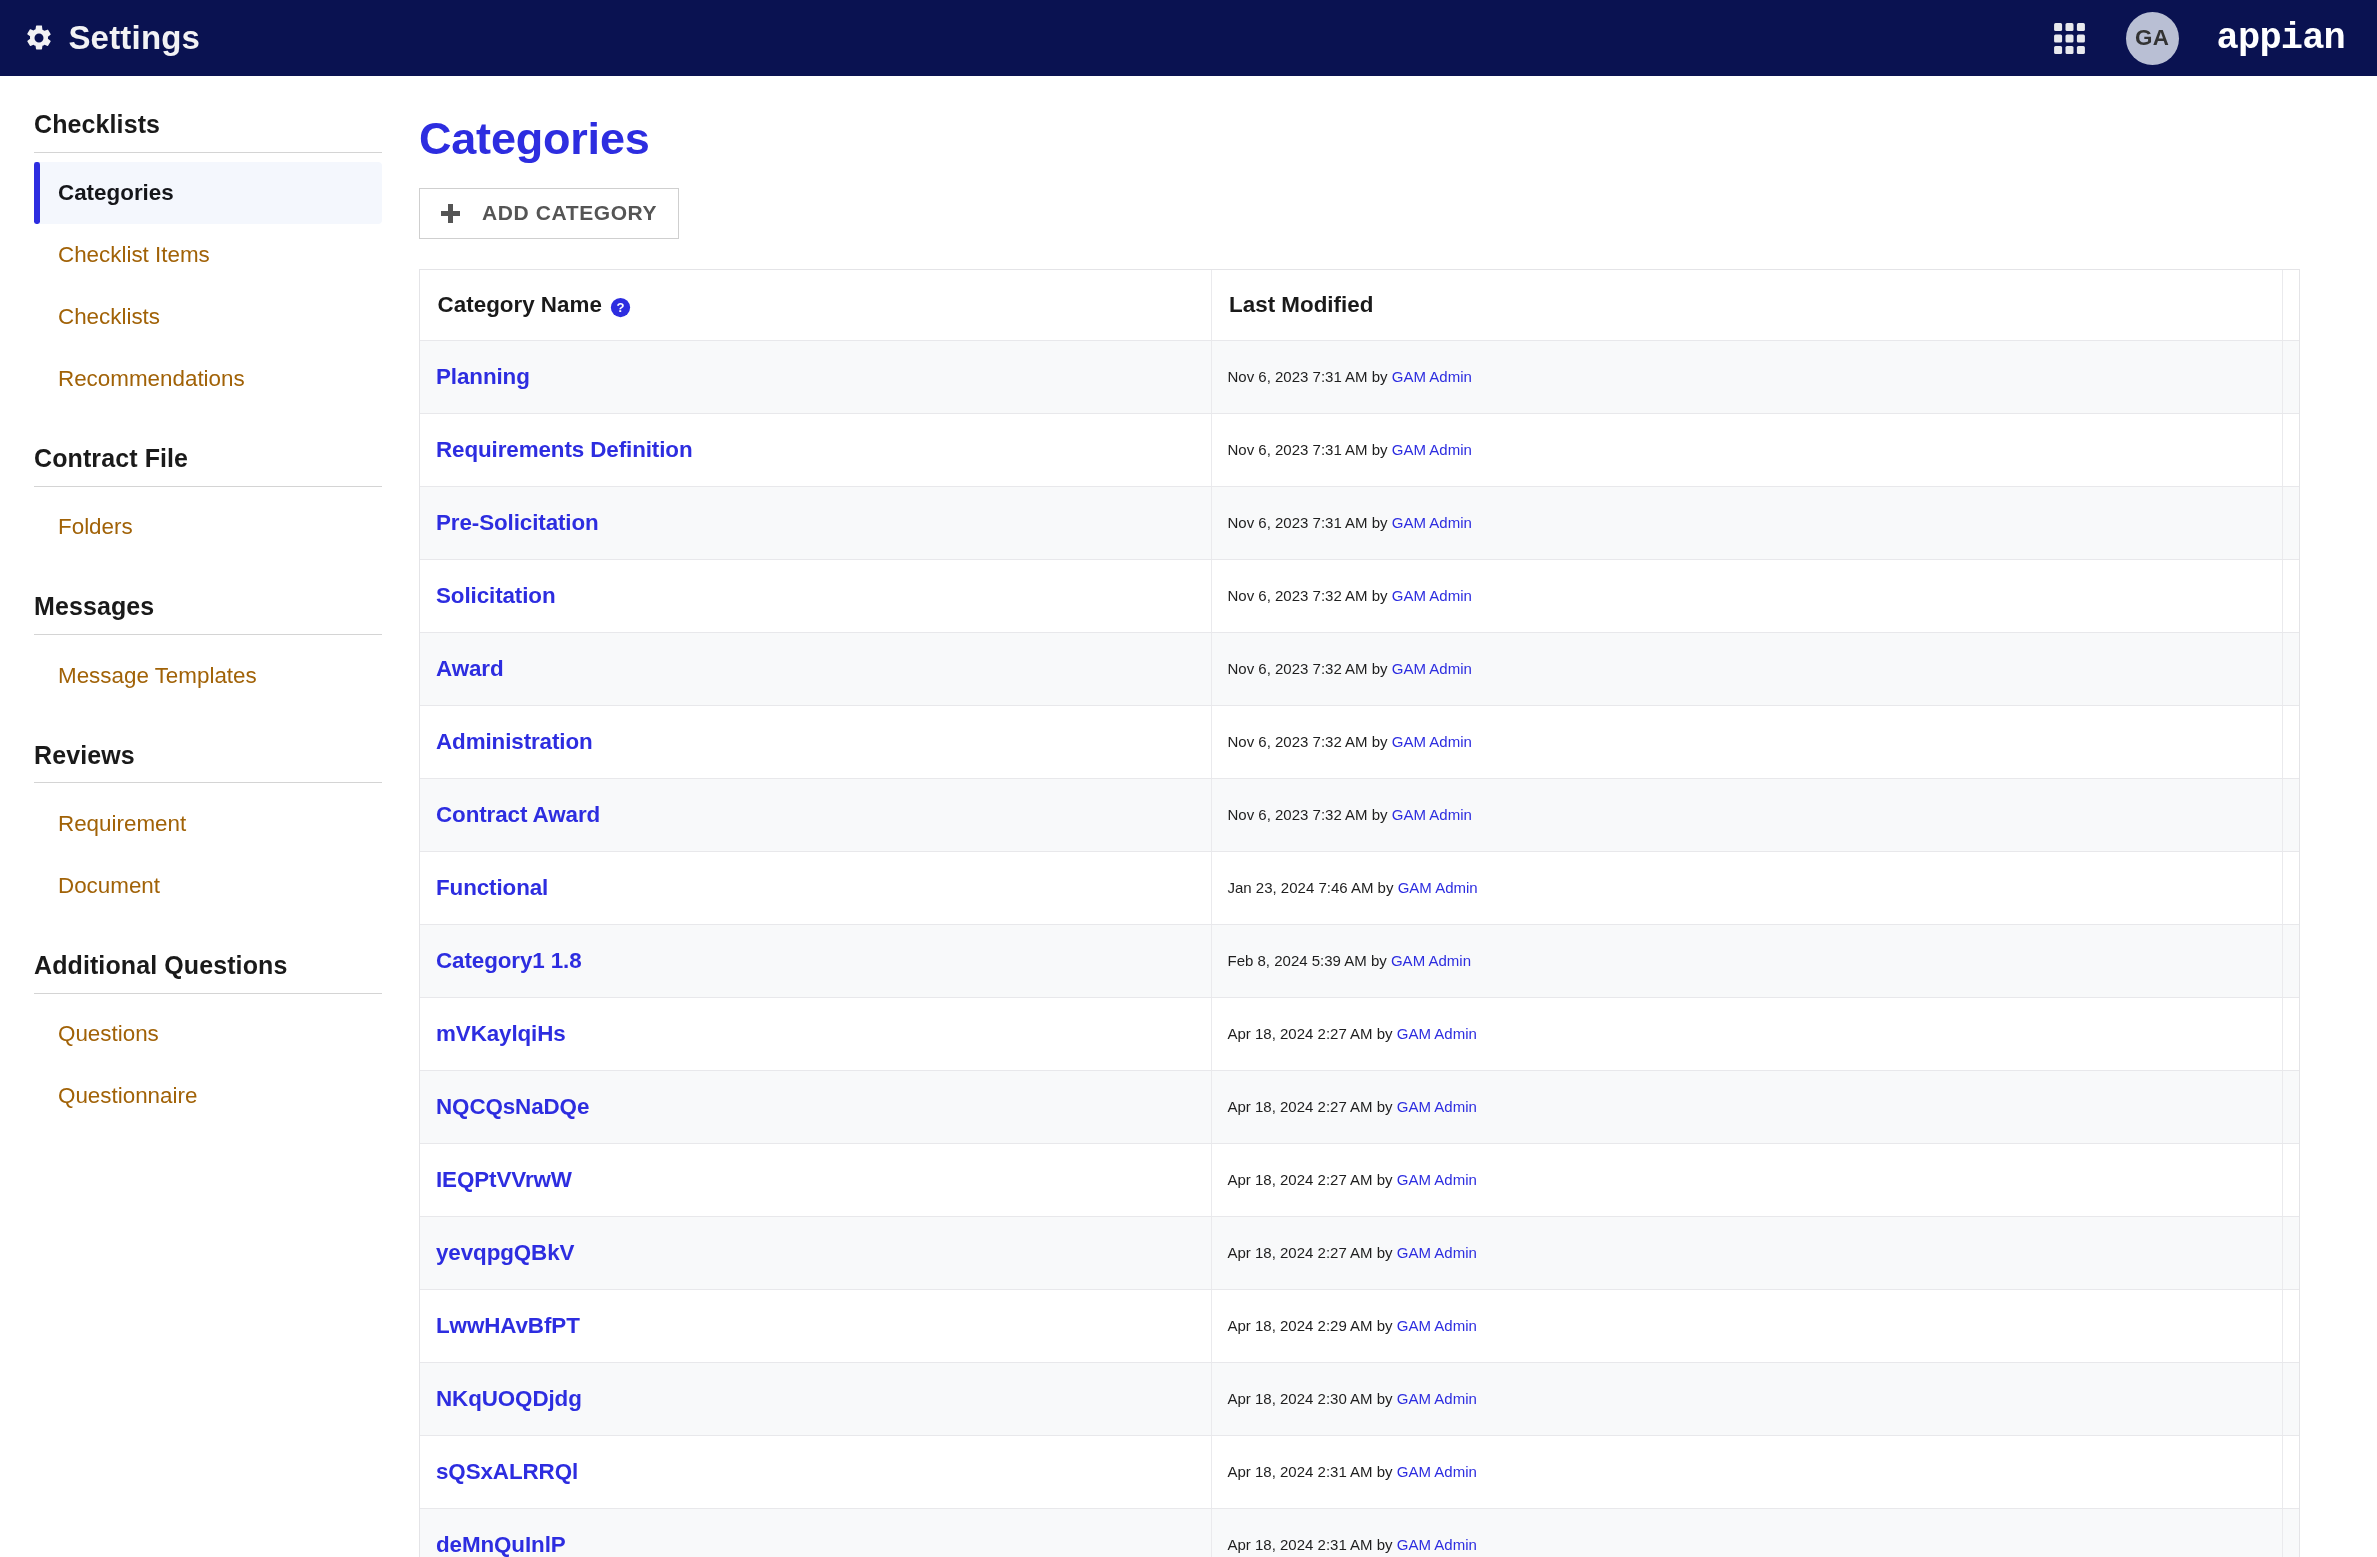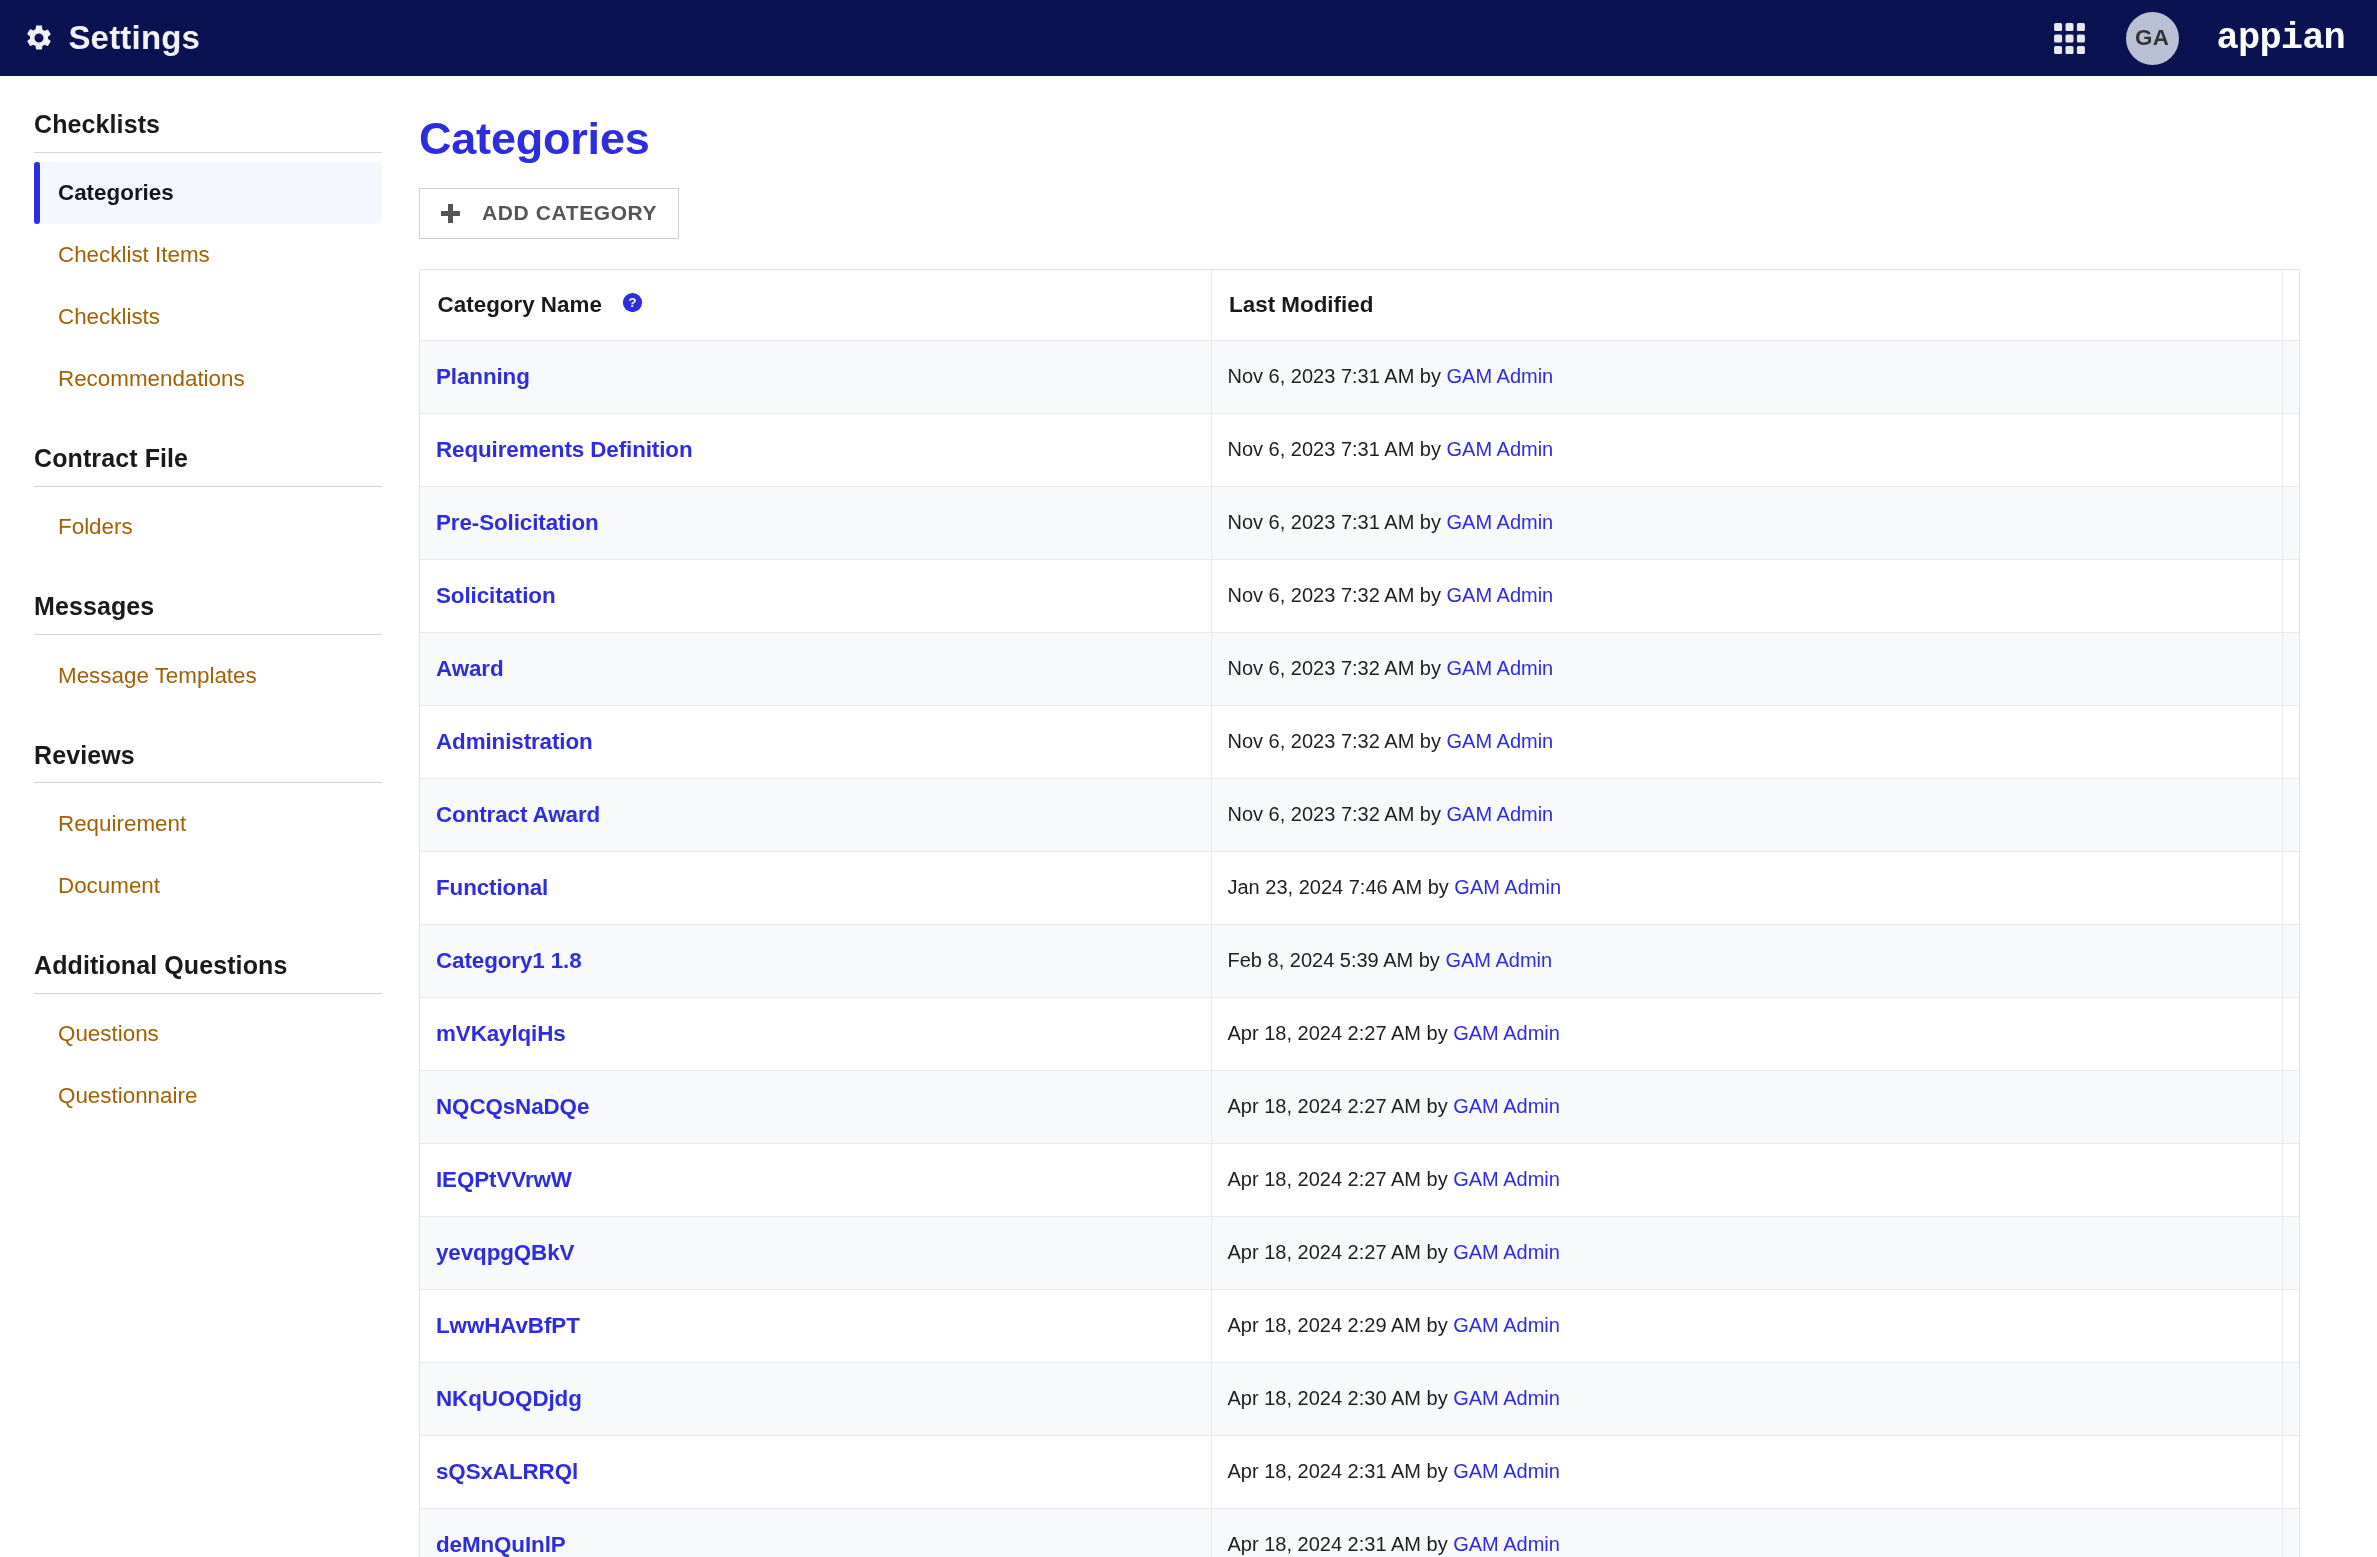--- a/index.html
+++ b/index.html
@@ -184,21 +184,21 @@
   col.c-act  { width: 104px; }
 
   table.grid thead th {
     background: #ffffff;
     height: 70px;
     font-size: 22.4px;
     font-weight: bold;
     color: #1A1A1A;
     padding-left: 17.6px;
   }
-  .th-inner { display: flex; align-items: flex-start; gap: 20px; }
+  .th-inner { display: flex; align-items: flex-end; gap: 8px; }
   .help-icon {
     width: 21px; height: 21px;
     display: inline-block;
     flex: 0 0 21px;
     cursor: pointer;
   }
 
   table.grid tbody tr { height: 73px; }
   table.grid tbody tr.odd  { background: #F8F9FA; }
   table.grid tbody tr.even { background: #FFFFFF; }
@@ -207,21 +207,21 @@
   .cat-link {
     color: #2D2DE0;
     font-size: 22.4px;
     font-weight: bold;
     text-decoration: none;
     cursor: pointer;
     letter-spacing: -0.1px;
   }
   td.mod-cell {
     padding-left: 17.6px;
-    font-size: 20px;
+    font-size: 15px;
     color: #1E1E1E;
     white-space: nowrap;
   }
   .user-link {
     color: #2D2DE0;
     text-decoration: none;
     cursor: pointer;
   }
   td.act-cell { text-align: center; padding: 0; }
   .trash-icon {

